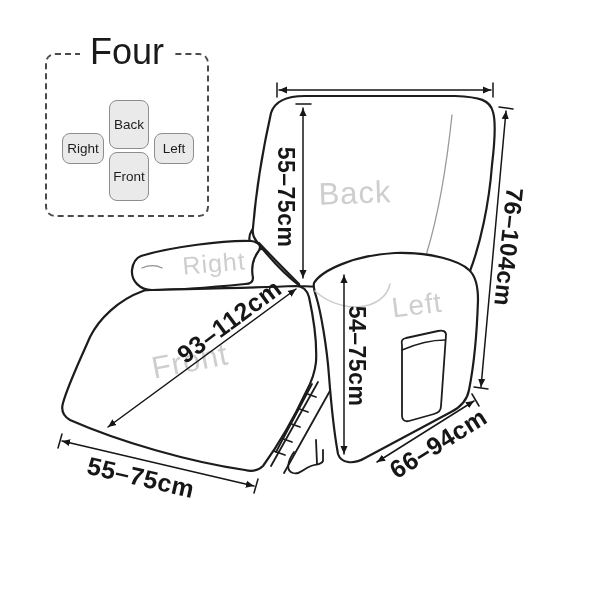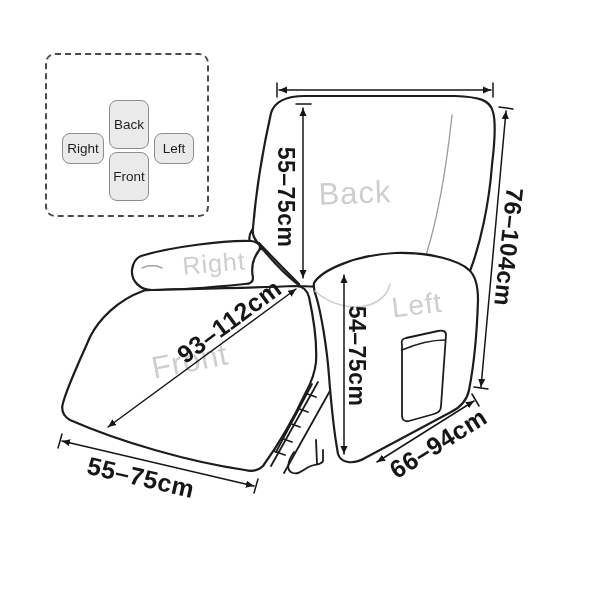--- a/index.html
+++ b/index.html
@@ -136,19 +136,20 @@
       <text class="dim" transform="translate(286,197) rotate(90)" font-size="23">55–75cm</text>
       <text class="dim" transform="translate(509,247) rotate(96)" font-size="24">76–104cm</text>
       <text class="dim" transform="translate(357,356) rotate(90)" font-size="23">54–75cm</text>
       <text class="dim" transform="translate(229,321) rotate(-36.5)" font-size="25">93–112cm</text>
       <text class="dim" transform="translate(141,477) rotate(13)" font-size="25">55–75cm</text>
       <text class="dim" transform="translate(438,443) rotate(-32)" font-size="25">66–94cm</text>
     </g>
   </svg>
 
   <div class="legend">
+    <div class="legend-title">Four</div>
     <div class="tile tile-back">Back</div>
     <div class="tile tile-right">Right</div>
     <div class="tile tile-left">Left</div>
     <div class="tile tile-front">Front</div>
   </div>
 
 </div>
 
 </body></html>

